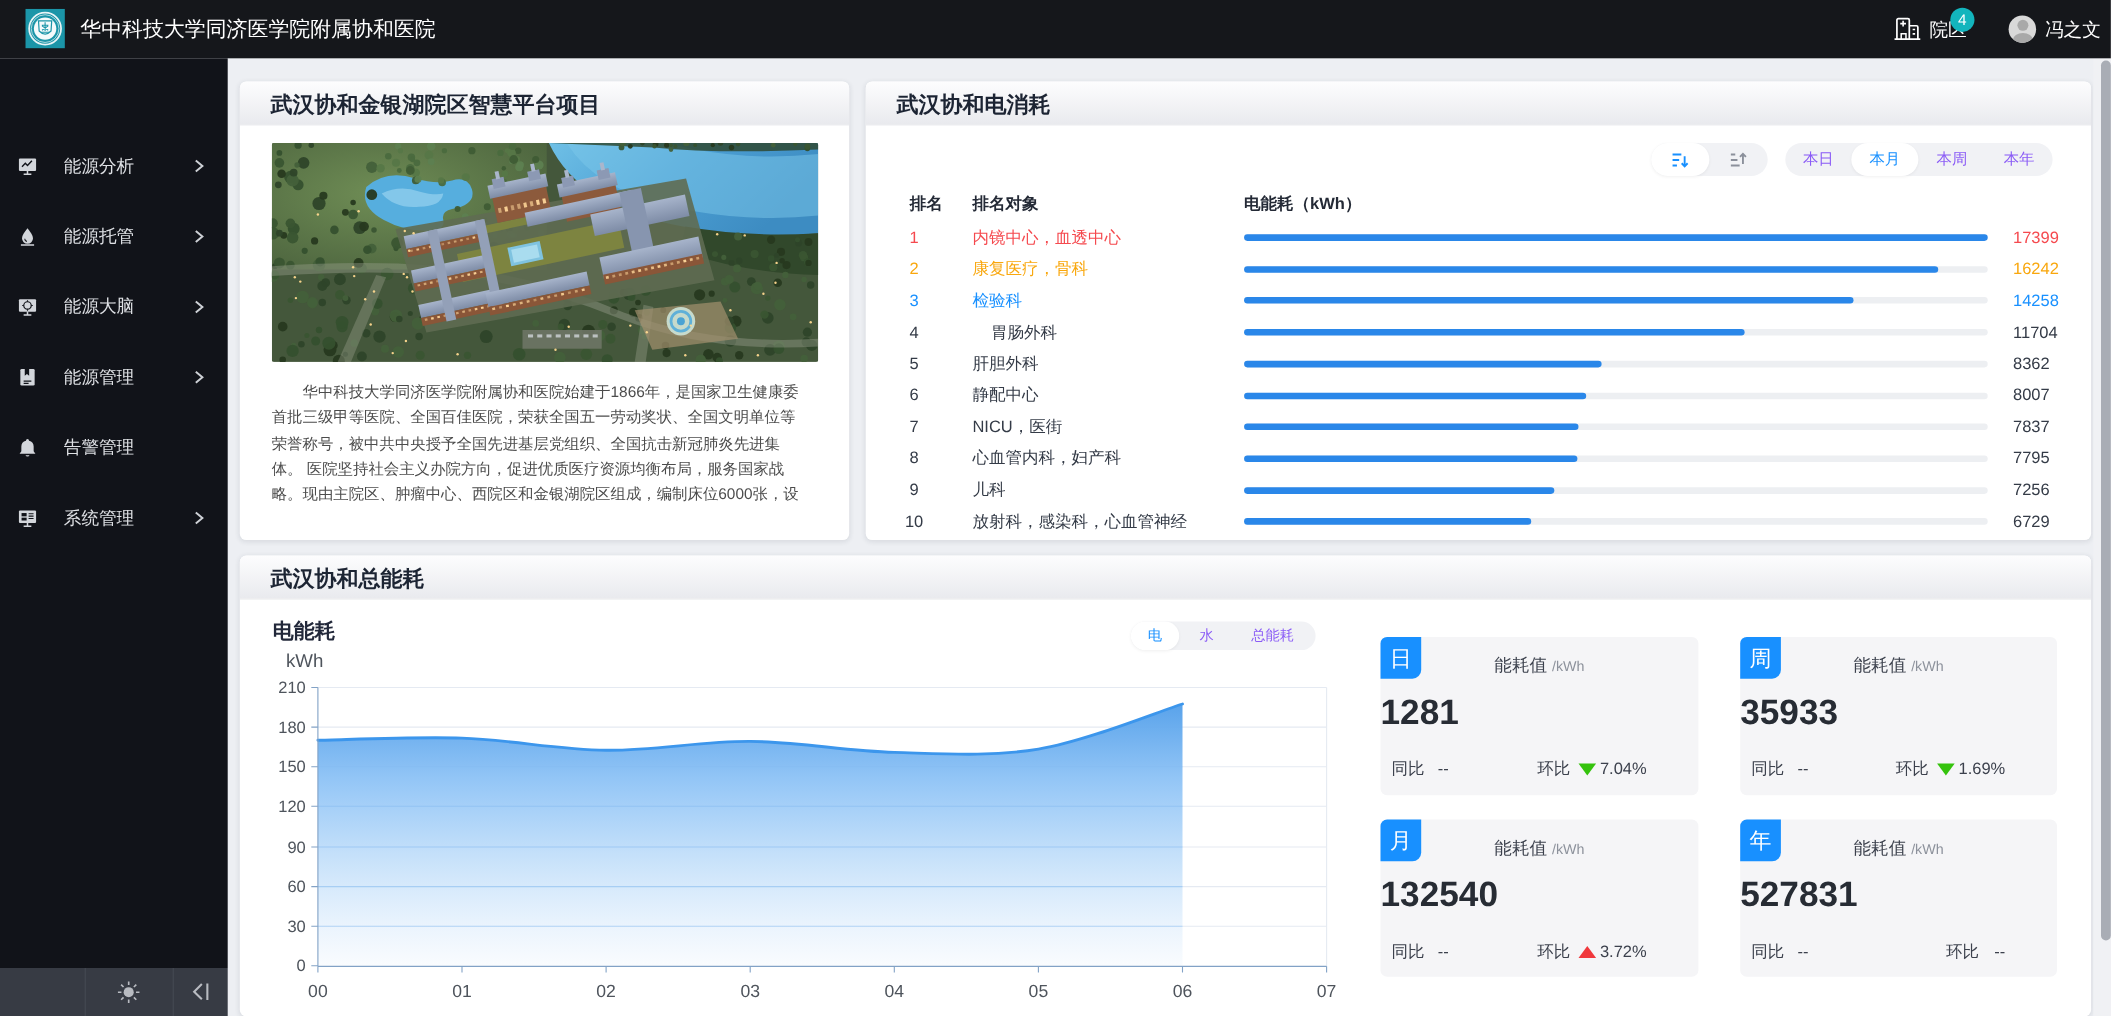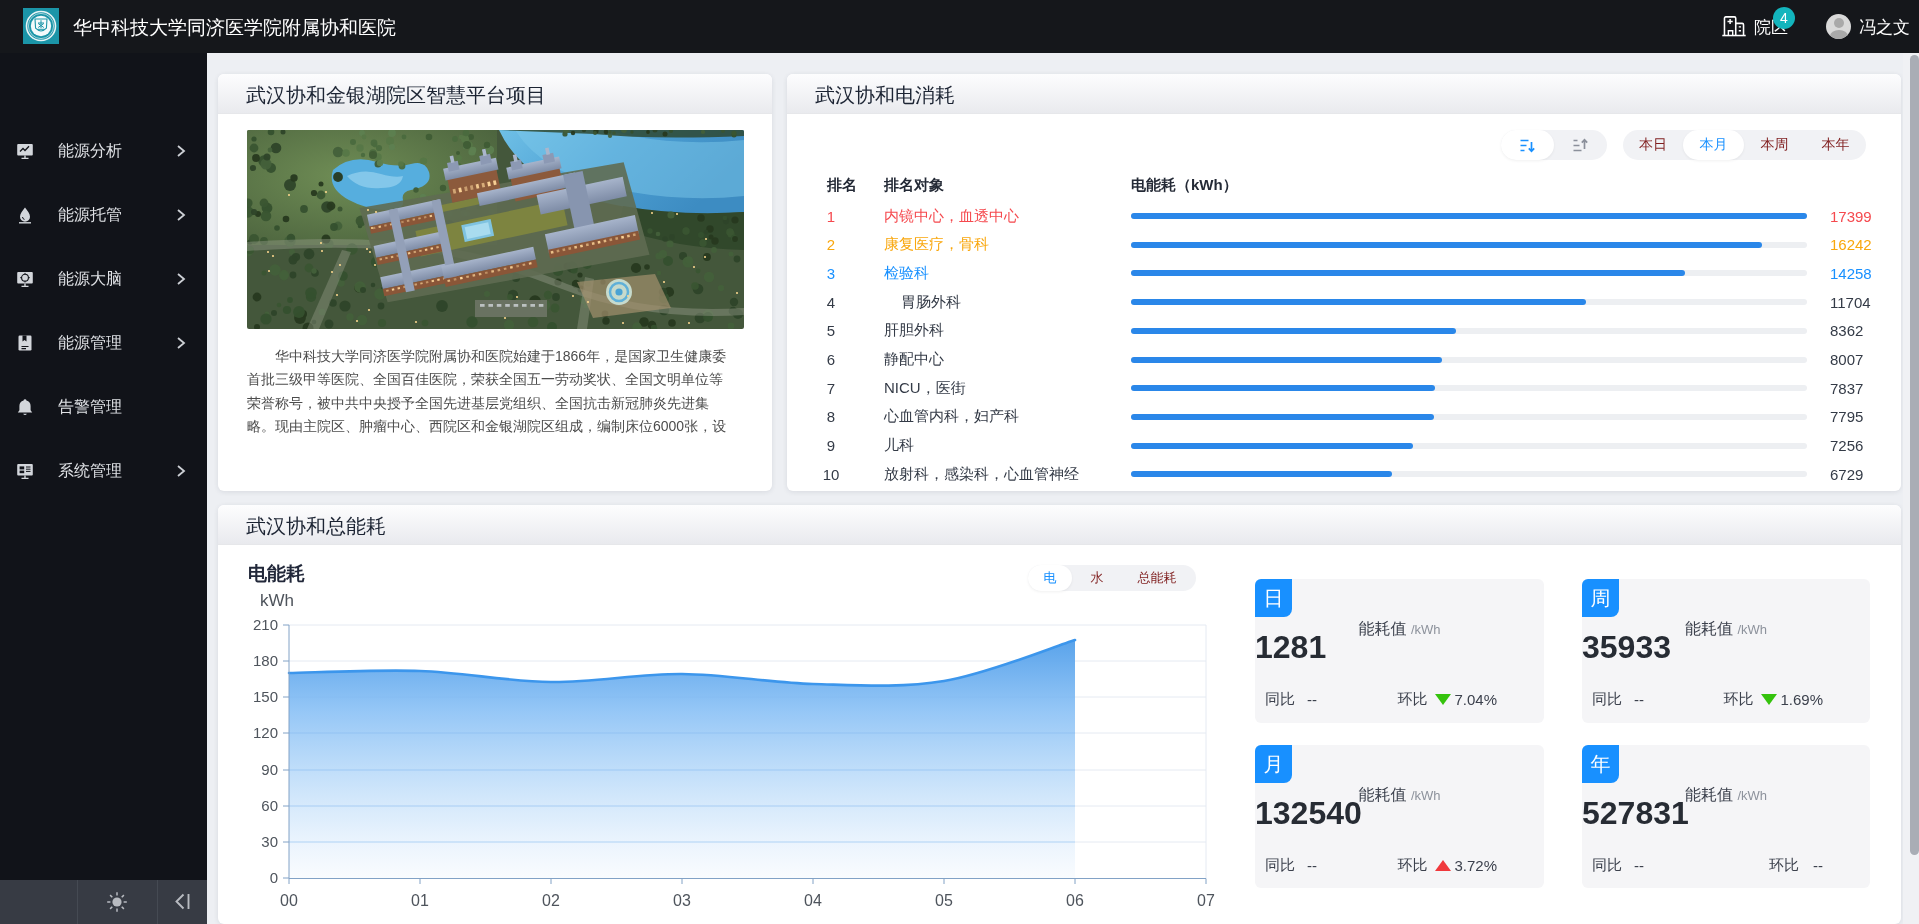--- a/index.html
+++ b/index.html
@@ -16,44 +16,44 @@
 .mi .ic{width:18px;height:18px;margin-left:16px;margin-right:24px;flex:none}
 .mi .ar{position:absolute;right:20px;top:15px}
 .mi.on{background:#262a33;color:#1890ff}
 #sbfoot{position:absolute;left:0;top:880px;width:207px;height:44px;background:#373b44;z-index:21}
 #sbfoot .sep{position:absolute;top:0;width:1px;height:44px;background:#454a53}
 
 #sbar{position:absolute;left:1903px;top:53px;width:16px;height:871px;background:#f0f1f4;z-index:25}
 #sbar .thumb{position:absolute;left:7px;top:2px;width:9px;height:800px;background:#a9adb5;border-radius:5px}
 
 .card{position:absolute;background:#fff;border-radius:6px;box-shadow:0 1px 5px rgba(30,40,60,.10);overflow:hidden}
-.chead{height:40px;background:linear-gradient(180deg,#fdfdfe 0%,#e9eaee 100%);border-bottom:1px solid #e6e7ea;display:flex;align-items:center;padding-left:28px;padding-top:3px;font-size:20px;font-weight:normal;color:#1c2433}
+.chead{height:40px;background:linear-gradient(180deg,#fdfdfe 0%,#e9eaee 100%);border-bottom:1px solid #e6e7ea;display:flex;align-items:center;padding-left:28px;padding-top:3px;font-size:20px;font-weight:bold;color:#1c2433}
 #card1{left:218px;top:74px;width:554px;height:417px}
 #card2{left:787px;top:74px;width:1114px;height:417px}
 #card3{left:218px;top:505px;width:1683px;height:419px}
 
 #himg{position:absolute;left:29px;top:56px;width:497px;height:199px;border-radius:2px;overflow:hidden}
 #para{position:absolute;left:29px;top:271px;width:510px;font-size:14px;line-height:23.3px;color:#4c4c4c;white-space:nowrap}
 
 .pill{position:absolute;height:30px;border-radius:15px;background:#f1f2f5;display:flex;align-items:center}
-.pseg{height:30px;display:flex;align-items:center;justify-content:center;font-size:14px;color:#7f1d1d}
+.pseg{height:30px;display:flex;align-items:center;justify-content:center;font-size:14px;color:#8b5cf6}
 .pseg.on{background:#fff;border-radius:15px;color:#1890ff;box-shadow:0 1px 3px rgba(0,0,0,.06)}
 .thead{position:absolute;font-size:15px;font-weight:bold;color:#242a36}
 .rrow{position:absolute;height:28px;display:flex;align-items:center;font-size:15px;color:#343b47}
 .rk{width:26px;text-align:center;flex:none;margin-left:17px}
 .rnm{position:absolute;left:97px;white-space:nowrap}
 .rtrack{position:absolute;left:344px;width:676px;height:6px;border-radius:3px;background:#edeff2;top:11px}
 .rbar{height:6px;border-radius:3px;background:#2a87e9}
 .rval{position:absolute;left:1043px;width:60px;font-size:15px}
 .c-red{color:#f5494e}.c-org{color:#f9a70d}.c-blu{color:#1890ff}
 
 #sub3{position:absolute;left:30px;top:56px;font-size:19px;font-weight:bold;color:#22283a}
 .stat{position:absolute;background:#f5f5f7;border-radius:6px}
 .stat .bdg{position:absolute;left:0;top:0;width:37px;height:38px;background:#1890ff;border-radius:6px 0 8px 0;color:#fff;font-size:20px;display:flex;align-items:center;justify-content:center}
-.stat .lb1{position:absolute;top:40px;left:0;width:100%;text-align:center;font-size:16px;color:#3c414d}
+.stat .lb1{position:absolute;top:16px;left:0;width:100%;text-align:center;font-size:16px;color:#3c414d}
 .stat .lb1 small{font-size:13px;color:#8d929c}
 .stat .num{position:absolute;top:50px;left:0;width:100%;text-align:left;font-size:32px;font-weight:bold;color:#272c34}
 .stat .bot{position:absolute;top:111px;left:10px;right:47px;font-size:15px;color:#3c414d;display:flex;align-items:center}
 .tri-dn{display:inline-block;width:0;height:0;border-left:8px solid transparent;border-right:8px solid transparent;border-top:11px solid #35c30d;margin:0 3px 0 8px}
 .tri-up{display:inline-block;width:0;height:0;border-left:8px solid transparent;border-right:8px solid transparent;border-bottom:11px solid #f0383c;margin:0 3px 0 8px}
 </style>
 </head>
 <body>
 <div id="topbar">
  <svg id="logo" viewBox="0 0 36 36">
@@ -625,20 +625,21 @@
         <circle cx="490" cy="163" r="1.1" fill="#ffd98f" opacity="0.95"></circle>
         <circle cx="128" cy="135" r="1.1" fill="#ffd98f" opacity="0.95"></circle>
         <circle cx="123" cy="122" r="1.1" fill="#ffd98f" opacity="0.95"></circle>
         <circle cx="459" cy="109" r="1.1" fill="#ffd98f" opacity="0.95"></circle>
         <circle cx="169" cy="192" r="1.1" fill="#ffd98f" opacity="0.95"></circle>
       </svg></div>
     <div id="para">
       <div style="text-indent:2em">华中科技大学同济医学院附属协和医院始建于1866年，是国家卫生健康委</div>
       <div>首批三级甲等医院、全国百佳医院，荣获全国五一劳动奖状、全国文明单位等</div>
       <div>荣誉称号，被中共中央授予全国先进基层党组织、全国抗击新冠肺炎先进集</div>
+      <div>体。 医院坚持社会主义办院方向，促进优质医疗资源均衡布局，服务国家战</div>
       <div>略。现由主院区、肿瘤中心、西院区和金银湖院区组成，编制床位6000张，设</div>
     </div>
   </div>
 <div class="card" id="card2">
     <div class="chead">武汉协和电消耗</div>
     <div class="pill" style="left:714px;top:56px;width:106px">
 <div class="pseg on" style="width:53px">
         <svg width="17" height="17" viewBox="0 0 17 17" stroke="#1890ff" stroke-width="1.7" fill="none">
           <path d="M1.5 3.5 h8 M1.5 8.5 h6 M1.5 13.5 h4"></path>
           <path d="M12.5 5 v9 M9.8 11.4 l2.7 2.8 2.7 -2.8"></path>

